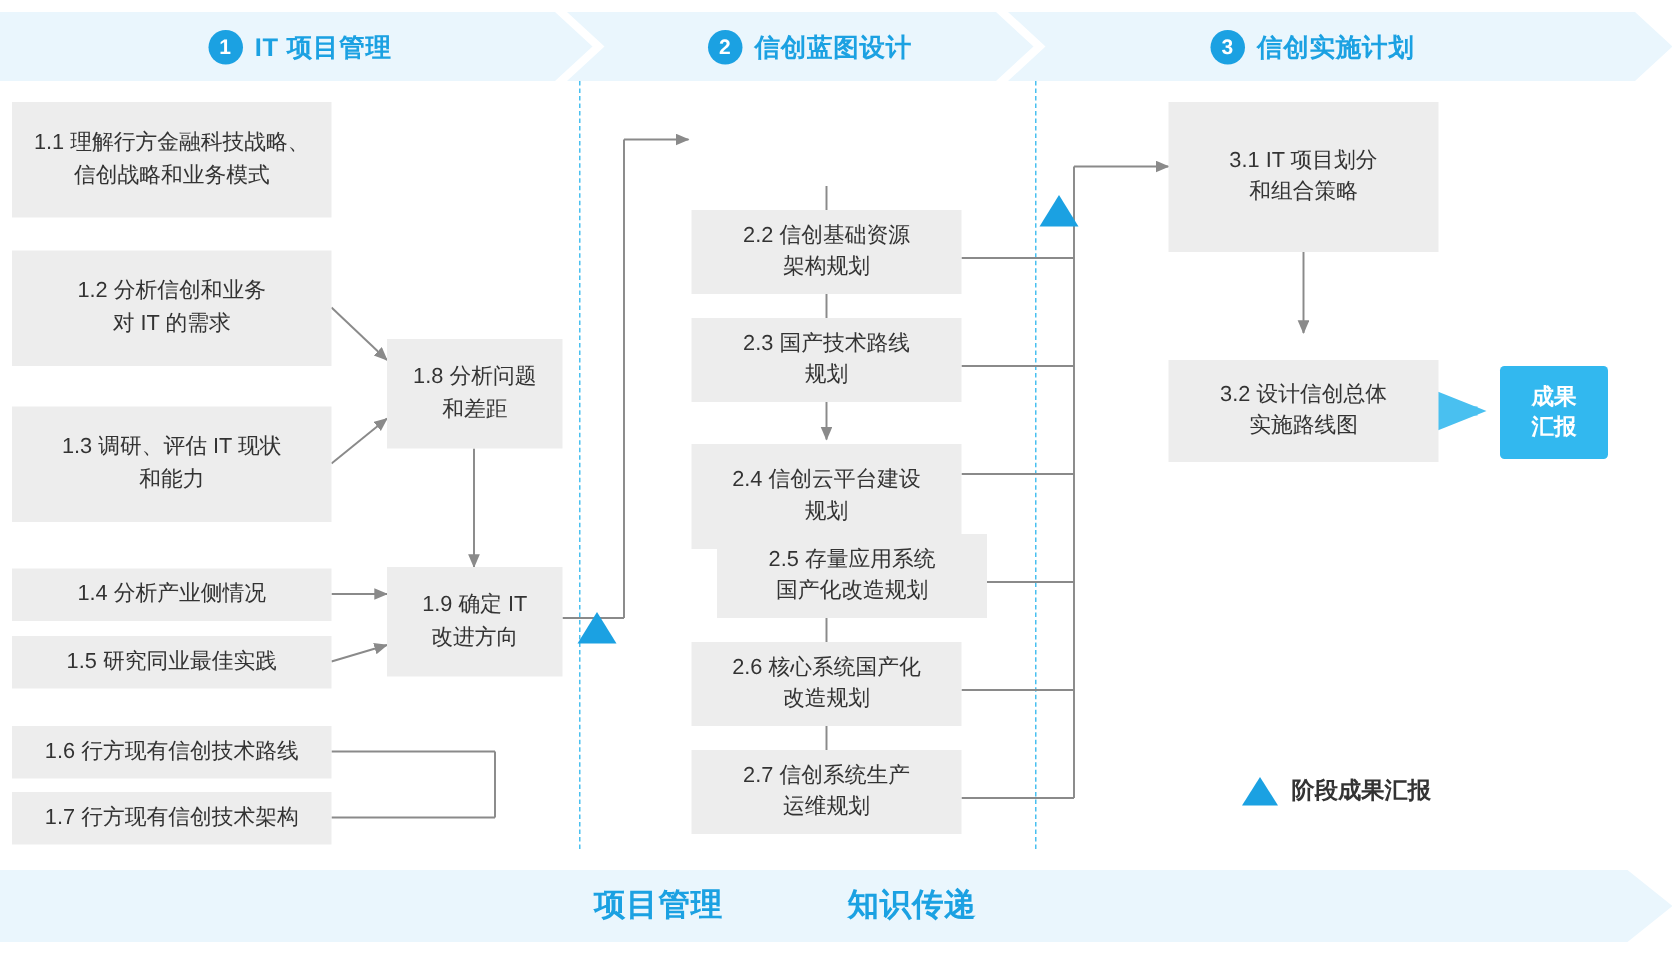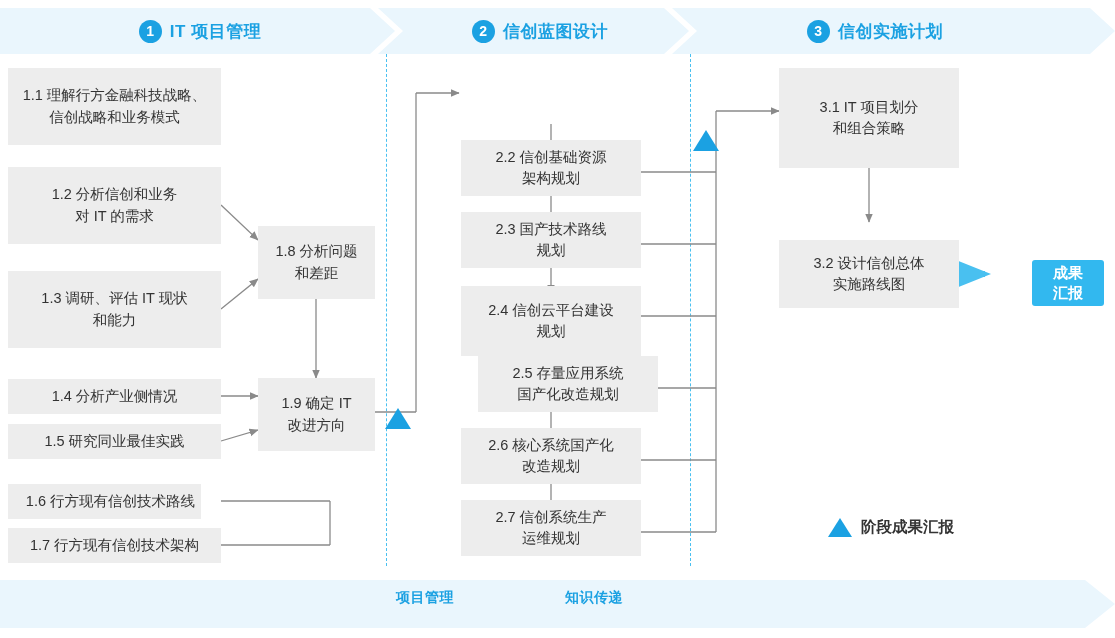--- a/index.html
+++ b/index.html
@@ -85,21 +85,21 @@
   .band-svg {
     position: absolute;
     left: 0;
     top: 578px;
     width: 1115px;
     height: 52px;
   }
   .band-label {
     position: absolute;
     top: 589px;
-    font-size: 14px;
+    font-size: 21px;
     font-weight: bold;
     color: #1ba1e2;
     letter-spacing: 0.5px;
   }
   
   .legend {
     position: absolute;
     left: 828px;
     top: 517px;
     display: flex;
@@ -233,21 +233,21 @@
   <div class="box" style="left:8px;  top:271px; width:213px; height:77px;">
     <span>1.3 调研、评估 IT 现状
 和能力</span>
   </div>
   <div class="box" style="left:8px;  top:379px; width:213px; height:35px;">
     <span>1.4 分析产业侧情况</span>
   </div>
   <div class="box" style="left:8px;  top:424px; width:213px; height:35px;">
     <span>1.5 研究同业最佳实践</span>
   </div>
-  <div class="box" style="left:8px;  top:484px; width:193px; height:35px;justify-content:flex-end;">
+  <div class="box" style="left:8px;  top:484px; width:213px; height:35px;">
     <span>1.6 行方现有信创技术路线</span>
   </div>
   <div class="box" style="left:8px;  top:528px; width:213px; height:35px;">
     <span>1.7 行方现有信创技术架构</span>
   </div>
   <div class="box" style="left:258px; top:226px; width:117px; height:73px;">
     <span>1.8 分析问题
 和差距</span>
   </div>
   <div class="box" style="left:258px; top:378px; width:117px; height:73px;justify-content:center;">
@@ -256,21 +256,21 @@
   </div>
 
   <div class="box" style="left:461px; top:140px; width:180px; height:56px;">
     <span>2.2 信创基础资源
 架构规划</span>
   </div>
   <div class="box" style="left:461px; top:212px; width:180px; height:56px;">
     <span>2.3 国产技术路线
 规划</span>
   </div>
-  <div class="box" style="left:461px; top:286px; width:180px; height:70px;">
+  <div class="box" style="left:461px; top:296px; width:180px; height:70px;">
     <span>2.4 信创云平台建设
 规划</span>
   </div>
   <div class="box" style="left:461px; top:356px; width:180px; height:56px;margin-left:17px;">
     <span>2.5 存量应用系统
 国产化改造规划</span>
   </div>
   <div class="box" style="left:461px; top:428px; width:180px; height:56px;">
     <span>2.6 核心系统国产化
 改造规划</span>
@@ -281,21 +281,21 @@
   </div>
 
   <div class="box" style="left:779px; top:68px;  width:180px; height:100px;">
     <span>3.1 IT 项目划分
 和组合策略</span>
   </div>
   <div class="box" style="left:779px; top:240px; width:180px; height:68px;">
     <span>3.2 设计信创总体
 实施路线图</span>
   </div>
-  <div class="box-blue" style="left:1000px; top:260px; width:72px; height:46px;margin-left:32px;">
+  <div class="box-blue" style="left:1000px; top:244px; width:72px; height:62px;">
     <span>成果
 汇报</span>
   </div>
 
   <div class="tri-marker" style="left:385px; top:408px;"></div>
   <div class="tri-marker" style="left:693px; top:130px;"></div>
 
   <div class="legend">
     <span class="tri-legend"></span>
     <span>阶段成果汇报</span>

